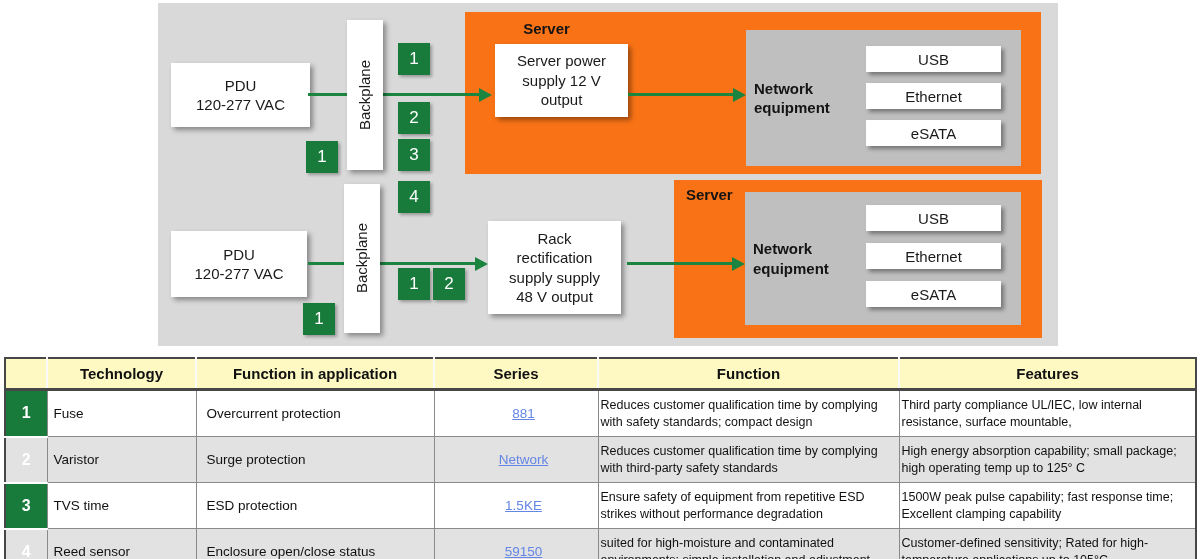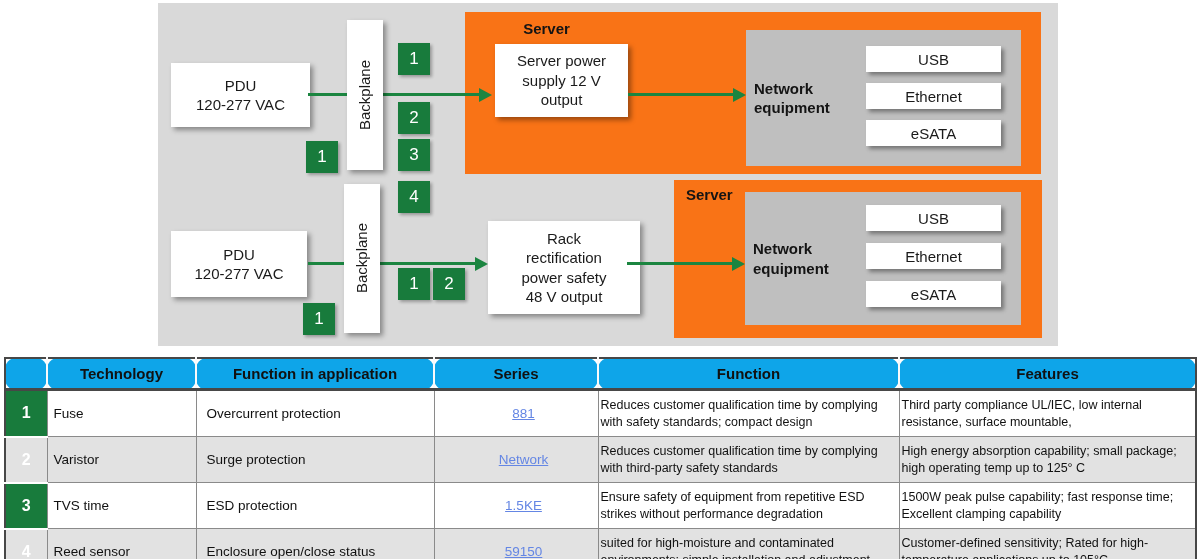--- a/index.html
+++ b/index.html
@@ -27,23 +27,23 @@
   .vert-box{display:flex;align-items:center;justify-content:center;z-index:3;}
   .vert-text{writing-mode:vertical-rl;transform:rotate(180deg);font-size:15px;color:#1a1a1a;}
   .arrow-line{height:3px;background:#1b8540;z-index:2;}
   .arrow-head{width:0;height:0;border-left:13px solid #1b8540;
               border-top:7px solid transparent;border-bottom:7px solid transparent;z-index:2;}
 
   
   .app-table{position:absolute;left:4px;top:357px;width:1191px;
              border-collapse:collapse;table-layout:fixed;
              border:2px solid #474747;font-size:13px;color:#111;}
-  .app-table th{background:#0ea5e9;font-size:15px;font-weight:bold;height:29px;
+  .app-table th{background:#fef9c3;font-size:15px;font-weight:bold;height:29px;
                 border-right:2px solid #fafafa;border-bottom:3px solid #474747;
-                text-align:center;padding:0;border-radius:11px;}
+                text-align:center;padding:0;}
   .app-table th:last-child{border-right:2px solid #474747;}
   .app-table td{border:1px solid #8a8a8a;height:41px;vertical-align:middle;
                 background:#ffffff;padding:0 6px;}
   .app-table tr.even td{background:#e2e2e2;}
   .app-table td.num{background:#187b3c;color:#ffffff;font-weight:bold;font-size:16px;
                     text-align:center;border-bottom:2px solid #ffffff;padding:0;}
   .app-table tr:last-child td.num{border-bottom:1px solid #474747;}
   .app-table td.tech{font-size:13.5px;}
   .app-table td.func{text-align:left;padding-left:10px;font-size:13.5px;}
   .app-table td.series{text-align:center;font-size:13.5px;padding-left:21px;}
@@ -107,24 +107,24 @@
   </div>
 
   <div class="abs white-box vert-box" style="left:344px;top:184px;width:36px;height:149px;">
     <span class="vert-text">Backplane</span>
   </div>
 
   <div class="abs badge" style="left:398px;top:268px;">1</div>
   <div class="abs badge" style="left:433px;top:268px;">2</div>
   <div class="abs badge" style="left:303px;top:303px;">1</div>
 
-  <div class="abs white-box" style="left:488px;top:221px;width:152px;height:93px;">
+  <div class="abs white-box" style="left:488px;top:221px;width:133px;height:93px;">
     <div>Rack</div>
     <div>rectification</div>
-    <div>power safety</div>
+    <div>supply supply</div>
     <div>48 V output</div>
   </div>
 
   <div class="abs server-box" style="left:674px;top:180px;width:368px;height:158px;">
     <div class="server-title" style="left:12px;top:6px;">Server</div>
     <div class="net-box" style="left:71px;top:12px;width:276px;height:133px;">
       <div class="net-title" style="left:8px;top:0;width:112px;height:133px;">
         <div>Network</div>
         <div>equipment</div>
       </div>

